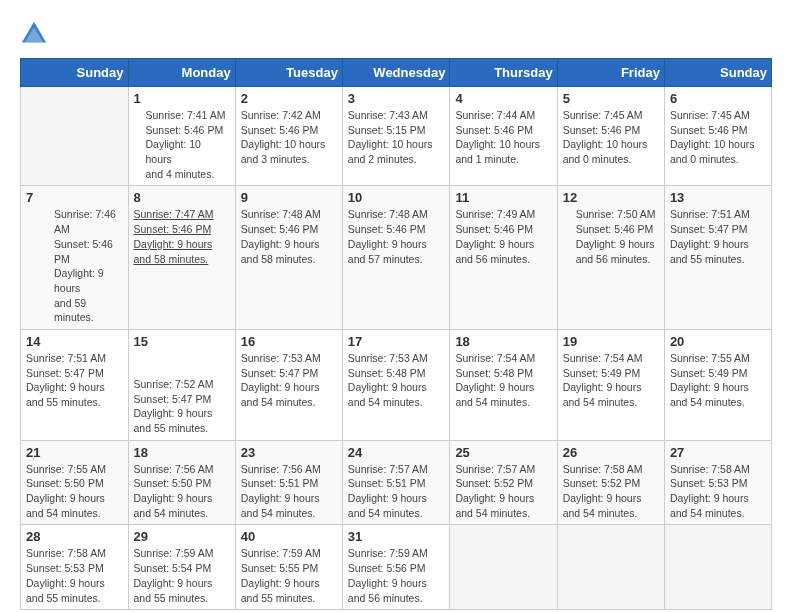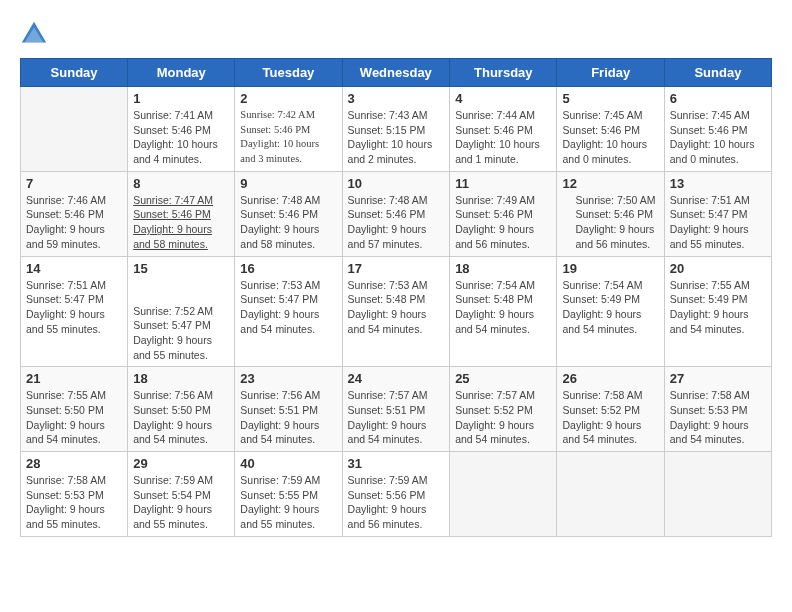--- a/index.html
+++ b/index.html
@@ -47,21 +47,21 @@
     }
     table {
       width: 100%;
       border-collapse: collapse;
       font-size: 11px;
     }
     thead th {
       background: #2a6bbf;
       color: white;
       padding: 6px 4px;
-      text-align: center;
+      text-align: right;
       font-size: 13px;
       font-weight: bold;
       border: 1px solid #1e5aa0;
     }
     tbody td {
       border: 1px solid #ccc;
       padding: 4px 5px;
       vertical-align: top;
       width: 108px;
       min-height: 80px;
@@ -114,28 +114,28 @@
         <th>Thursday</th>
         <th>Friday</th>
         <th>Sunday</th>
       </tr>
   </thead>
   <tbody id="calendar-body">
   <tr>
         <td class="empty"></td>
         <td>
           <span class="day-number">1</span>
-          <div class="day-info" style="white-space: pre-line;">Sunrise: 7:41 AM
+          <div class="day-info" style="white-space: pre-line; margin-left: 12px;">Sunrise: 7:41 AM
 Sunset: 5:46 PM
 Daylight: 10 hours
 and 4 minutes.</div>
         </td>
         <td>
           <span class="day-number">2</span>
-          <div class="day-info" style="white-space: pre-line; font-family: Liberation Serif, serif;">Sunrise: 7:42 AM
+          <div class="day-info" style="white-space: pre-line;">Sunrise: 7:42 AM
 Sunset: 5:46 PM
 Daylight: 10 hours
 and 3 minutes.</div>
         </td>
         <td>
           <span class="day-number">3</span>
           <div class="day-info" style="white-space: pre-line;">Sunrise: 7:43 AM
 Sunset: 5:15 PM
 Daylight: 10 hours
 and 2 minutes.</div>
@@ -158,21 +158,21 @@
           <span class="day-number">6</span>
           <div class="day-info" style="white-space: pre-line;">Sunrise: 7:45 AM
 Sunset: 5:46 PM
 Daylight: 10 hours
 and 0 minutes.</div>
         </td>
       </tr>
       <tr>
         <td>
           <span class="day-number">7</span>
-          <div class="day-info" style="white-space: pre-line;">Sunrise: 7:46 AM
+          <div class="day-info" style="white-space: pre-line; margin-left: 28px;">Sunrise: 7:46 AM
 Sunset: 5:46 PM
 Daylight: 9 hours
 and 59 minutes.</div>
         </td>
         <td>
           <span class="day-number">8</span>
           <div class="day-info" style="white-space: pre-line; text-decoration: underline;">Sunrise: 7:47 AM
 Sunset: 5:46 PM
 Daylight: 9 hours
 and 58 minutes.</div>

